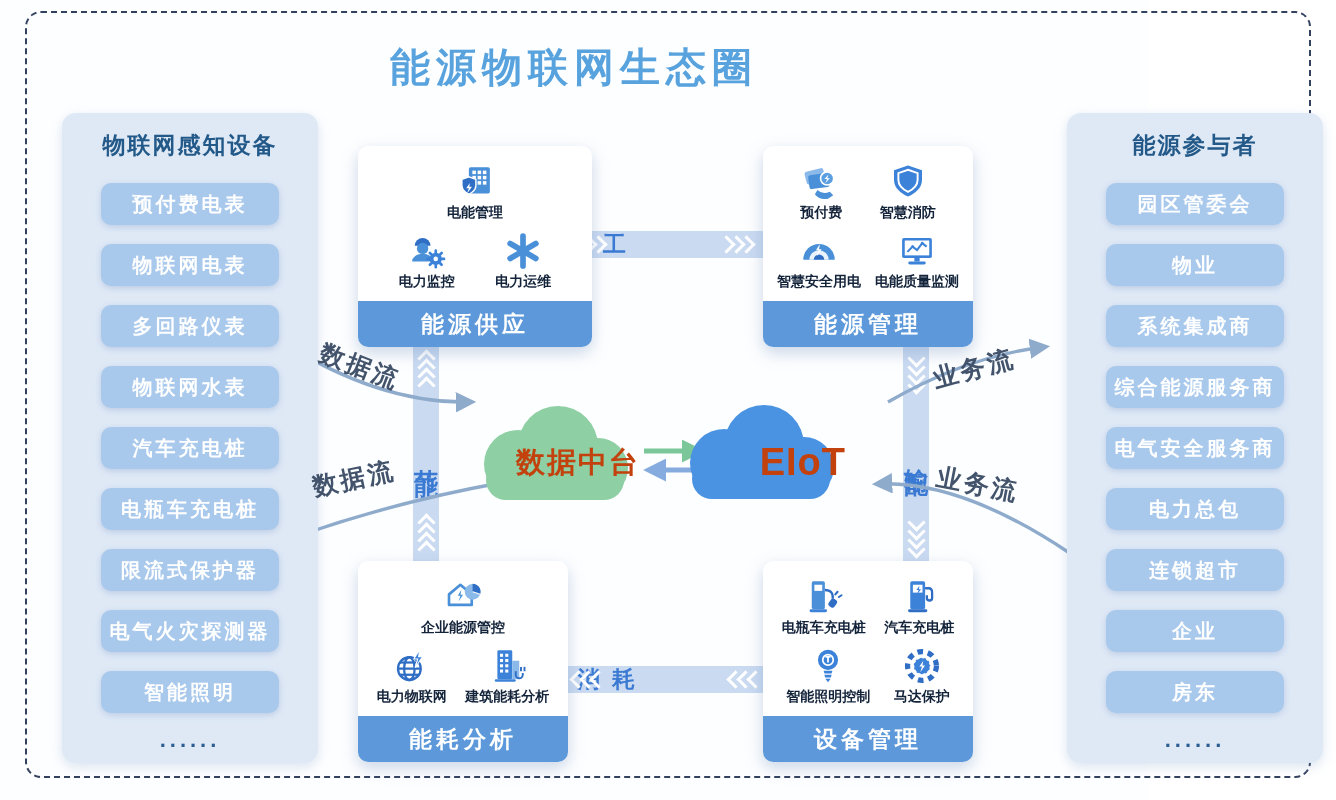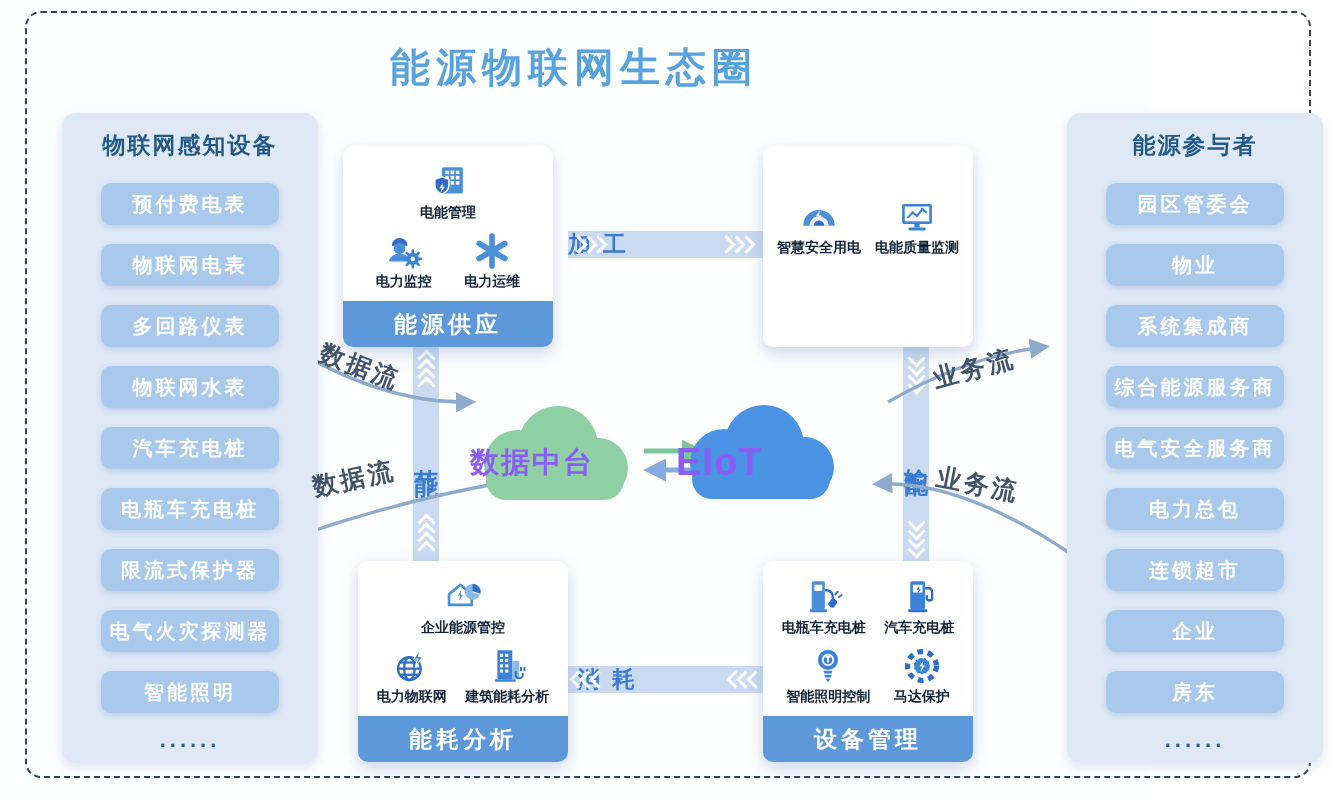--- a/index.html
+++ b/index.html
@@ -41,21 +41,21 @@
   .chL{width:10px;height:10px;border-top:3.5px solid #fff;border-right:3.5px solid #fff;transform:rotate(-135deg);margin-left:-3px;}
   .vband{position:absolute;width:26px;background:var(--band);display:flex;flex-direction:column;align-items:center;justify-content:space-between;padding:7px 0;box-sizing:border-box;z-index:2;}
   .vgroup{display:flex;flex-direction:column;align-items:center;}
   .chU{width:10px;height:10px;border-top:3.5px solid #fff;border-left:3.5px solid #fff;transform:rotate(45deg);margin:-2px 0;}
   .chD{width:10px;height:10px;border-bottom:3.5px solid #fff;border-right:3.5px solid #fff;transform:rotate(45deg);margin:-2px 0;}
   .vtxt{writing-mode:vertical-rl;text-orientation:upright;font-size:24px;font-weight:bold;color:var(--band_text);letter-spacing:5px;}
 
   
   .cloud{position:absolute;z-index:4;}
   .cloud svg{display:block;}
-  .cloud-label{position:absolute;left:0;right:0;top:50%;transform:translateY(-38%);text-align:left;color:#8b5cf6;font-weight:bold;}
+  .cloud-label{position:absolute;left:0;right:0;top:50%;transform:translateY(-38%);text-align:right;color:#c2410c;font-weight:bold;}
   .cloud.green .cloud-label{font-size:29px;letter-spacing:2px;}
   .cloud.blue .cloud-label{font-size:38px;letter-spacing:1px;}
 
   .connectors{position:absolute;left:0;top:0;z-index:3;pointer-events:none;}
 
   .flow-label{position:absolute;font-size:25px;font-weight:bold;color:var(--flow_label);letter-spacing:3px;white-space:nowrap;z-index:6;}
 </style>
 </head>
 <body>
 
@@ -165,21 +165,21 @@
         <div class="pill">综合能源服务商</div>
         <div class="pill">电气安全服务商</div>
         <div class="pill">电力总包</div>
         <div class="pill">连锁超市</div>
         <div class="pill">企业</div>
         <div class="pill">房东</div>
       </div>
     <div class="more">......</div>
   </div>
 
-  <div class="card" style="left:343px;top:146px;">
+  <div class="card" style="left:358px;top:146px;padding-left:24px;">
     <div class="features">
         <div class="frow">
           <div class="feature">
             <span class="ficon">
               <svg viewBox="0 0 48 48">
                 <rect x="17" y="7" width="24" height="30" rx="2" fill="#4a90d8"></rect>
                 <g fill="#fff">
                   <rect x="21" y="11" width="4" height="4"></rect>
                   <rect x="27" y="11" width="4" height="4"></rect>
                   <rect x="33" y="11" width="4" height="4"></rect>
@@ -234,20 +234,43 @@
         </div>
       </div>
     <div class="cfooter">能源供应</div>
   </div>
   <div class="card" style="left:763px;top:146px;">
     <div class="features">
         <div class="frow">
           <div class="feature">
             <span class="ficon">
               <svg viewBox="0 0 48 48">
+                <rect x="6" y="10" width="22" height="15" rx="2.5" fill="#8ab9ea" transform="rotate(-14 17 17)"></rect>
+                <rect x="10" y="15" width="23" height="16" rx="2.5" fill="#4a90d8" transform="rotate(-8 21 23)"></rect>
+                <circle cx="31" cy="20" r="7.5" fill="#5b9fe0" stroke="#fff" stroke-width="1.8"></circle>
+                <path d="M32.5,15.5l-4.5,5h3l-2,5 5,-5.8h-2.8z" fill="#fff"></path>
+                <path d="M20,33q6,6 14,2l4,4-6,4q-10,2 -15,-5z" fill="#4a90d8"></path>
+              </svg>
+            </span>
+            <span class="flbl">预付费</span>
+          </div>
+          <div class="feature">
+            <span class="ficon">
+              <svg viewBox="0 0 48 48">
+                <path d="M24,5l16,5.5v10.5c0,9.5-7,15.5-16,19.5-9,-4-16,-10-16,-19.5V10.5z" fill="#3b82d8"></path>
+                <path d="M24,10l11,3.8v7.7c0,6.6-4.8,10.8-11,13.8-6.2,-3-11,-7.2-11,-13.8v-7.7z" fill="none" stroke="#fff" stroke-width="2.2"></path>
+              </svg>
+            </span>
+            <span class="flbl">智慧消防</span>
+          </div>
+        </div>
+        <div class="frow">
+          <div class="feature">
+            <span class="ficon">
+              <svg viewBox="0 0 48 48">
                 <path d="M6,34a18,18 0 0 1 36,0z" fill="#4a90d8"></path>
                 <path d="M13,34a11,11 0 0 1 22,0z" fill="#eaf3fc"></path>
                 <path d="M18,34a6,6 0 0 1 12,0z" fill="#2f6ec4"></path>
                 <path d="M25,16l-4.5,7h3l-2,7 5.5,-8h-3z" fill="#fff"></path>
               </svg>
             </span>
             <span class="flbl">智慧安全用电</span>
           </div>
           <div class="feature">
             <span class="ficon">
@@ -258,20 +281,21 @@
                 <circle cx="19" cy="19" r="1.6" fill="#3b82d8"></circle>
                 <circle cx="30" cy="15" r="1.6" fill="#3b82d8"></circle>
                 <rect x="21" y="32" width="6" height="4" fill="#3b82d8"></rect>
                 <rect x="14" y="36" width="20" height="3.5" rx="1.7" fill="#3b82d8"></rect>
               </svg>
             </span>
             <span class="flbl">电能质量监测</span>
           </div>
         </div>
       </div>
+    <div class="cfooter">能源管理</div>
   </div>
   <div class="card" style="left:358px;top:561px;">
     <div class="features">
         <div class="frow">
           <div class="feature">
             <span class="ficon">
               <svg viewBox="0 0 48 48">
                 <path d="M8,21L21,10l13,11v12H8z" fill="none" stroke="#4a90d8" stroke-width="3" stroke-linejoin="round"></path>
                 <path d="M22,16l-4,6.5h3l-2,6.5 5,-7.5h-2.8z" fill="#4a90d8"></path>
                 <circle cx="35" cy="18" r="9" fill="#8ab9ea"></circle>

